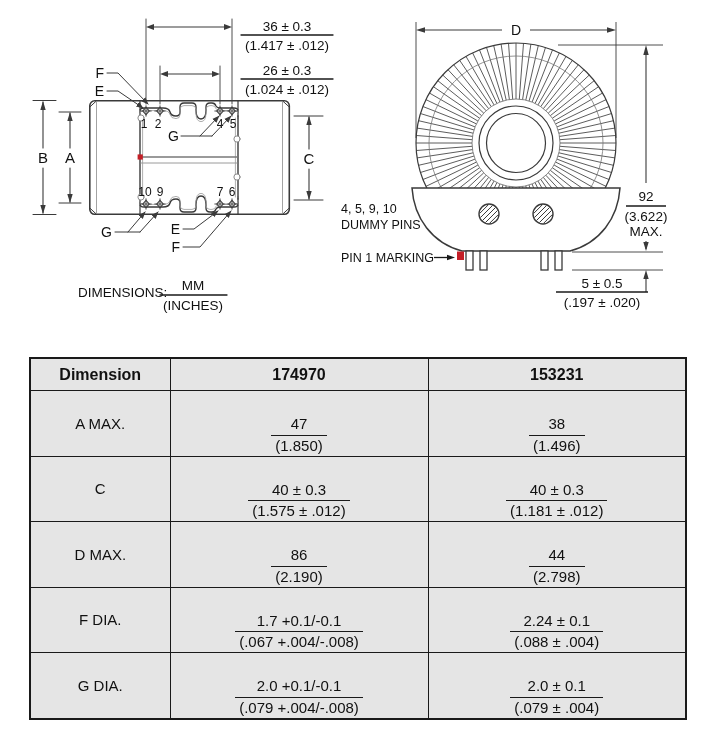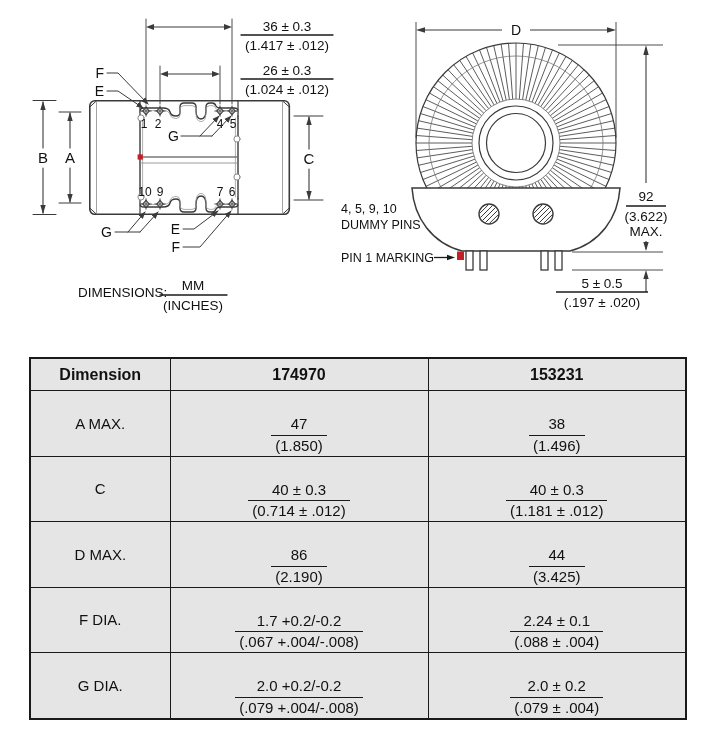--- a/index.html
+++ b/index.html
@@ -350,35 +350,35 @@
     <th>174970</th>
     <th>153231</th>
   </tr>
   <tr>
     <td class="dimlab">A MAX.</td>
     <td><span class="fr"><span class="t">47</span><span class="b">(1.850)</span></span></td>
     <td><span class="fr"><span class="t">38</span><span class="b">(1.496)</span></span></td>
   </tr>
   <tr>
     <td class="dimlab">C</td>
-    <td><span class="fr"><span class="t">40 ± 0.3</span><span class="b">(0.714 ± .012)</span></span></td>
+    <td><span class="fr"><span class="t">40 ± 0.3</span><span class="b">(1.575 ± .012)</span></span></td>
     <td><span class="fr"><span class="t">40 ± 0.3</span><span class="b">(1.181 ± .012)</span></span></td>
   </tr>
   <tr>
     <td class="dimlab">D MAX.</td>
     <td><span class="fr"><span class="t">86</span><span class="b">(2.190)</span></span></td>
-    <td><span class="fr"><span class="t">44</span><span class="b">(3.425)</span></span></td>
+    <td><span class="fr"><span class="t">44</span><span class="b">(2.798)</span></span></td>
   </tr>
   <tr>
     <td class="dimlab">F DIA.</td>
-    <td><span class="fr"><span class="t">1.7 +0.2/-0.2</span><span class="b">(.067 +.004/-.008)</span></span></td>
+    <td><span class="fr"><span class="t">1.7 +0.1/-0.1</span><span class="b">(.067 +.004/-.008)</span></span></td>
     <td><span class="fr"><span class="t">2.24 ± 0.1</span><span class="b">(.088 ± .004)</span></span></td>
   </tr>
   <tr>
     <td class="dimlab">G DIA.</td>
-    <td><span class="fr"><span class="t">2.0 +0.2/-0.2</span><span class="b">(.079 +.004/-.008)</span></span></td>
-    <td><span class="fr"><span class="t">2.0 ± 0.2</span><span class="b">(.079 ± .004)</span></span></td>
+    <td><span class="fr"><span class="t">2.0 +0.1/-0.1</span><span class="b">(.079 +.004/-.008)</span></span></td>
+    <td><span class="fr"><span class="t">2.0 ± 0.1</span><span class="b">(.079 ± .004)</span></span></td>
   </tr>
 </tbody>
       </table>
 </div>
 
 </div>
 
 </body></html>

